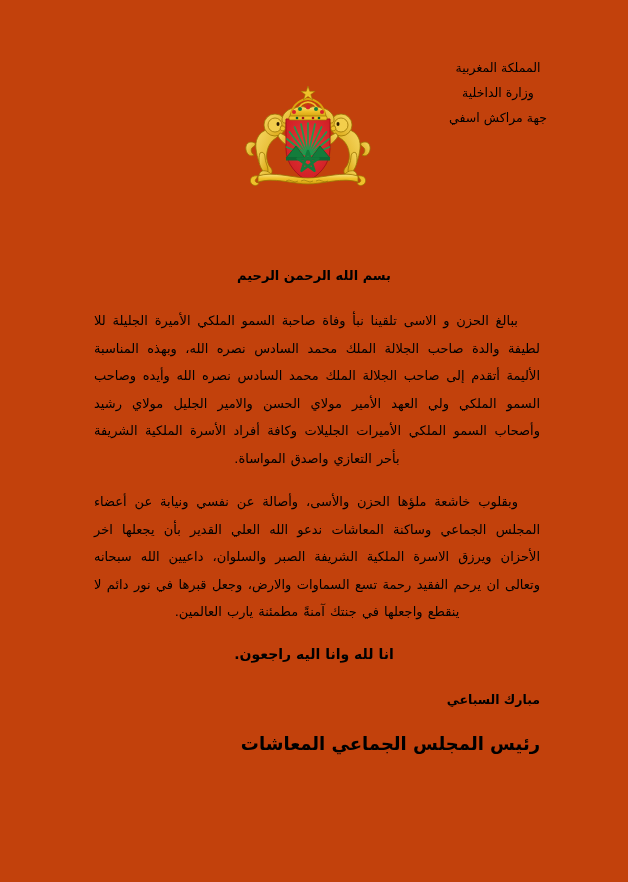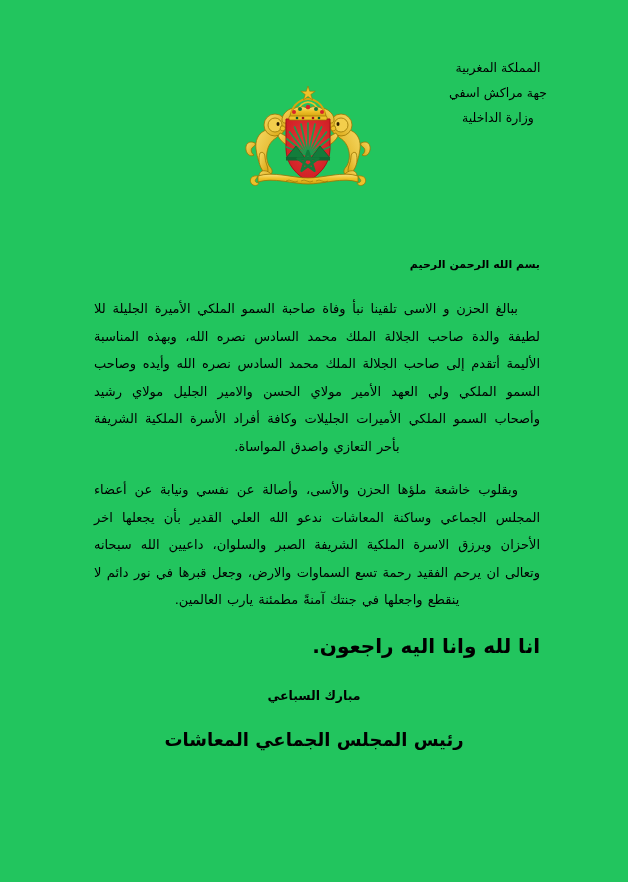--- a/index.html
+++ b/index.html
@@ -13,21 +13,21 @@
     height: 882px;
     position: relative;
     overflow: hidden;
     font-family: "DejaVu Sans", "Liberation Sans", sans-serif;
     color: #000000;
   }
 
   .page {
     position: absolute;
     inset: 0;
-    background: #22c55e;
+    background: #c2410c;
     text-decoration: underline;
   }
 
   
   .header-zone {
     position: absolute;
     top: 55px;
     left: 0;
     right: 0;
     height: 160px;
@@ -61,47 +61,47 @@
   
   .body-zone {
     position: absolute;
     top: 258px;
     left: 88px;
     width: 452px;
     direction: rtl;
   }
 
   .basmala {
-    text-align: right;
-    font-weight: bold;
-    font-size: 11px;
-    margin: 0 0 24px 0;
+    text-align: center;
+    font-weight: bold;
+    font-size: 13px;
+    margin: 10px 0 24px 0;
     letter-spacing: 0.2px;
   }
 
   p.para {
     margin: 0 0 16px 6px;
     text-align: justify;
     text-align-last: center;
     text-justify: inter-word;
     font-size: 13px;
     line-height: 27.5px;
     text-indent: 22px;
     word-spacing: 1px;
   }
 
   .inna {
-    font-weight: bold;
-    font-size: 20px;
+    text-align: center;
+    font-weight: bold;
+    font-size: 14px;
     margin: 20px 0 0 0;
   }
 
   .signature {
     margin-top: 30px;
-    text-align: center;
     direction: rtl;
   }
   .signature .sig-name {
     font-weight: bold;
     font-size: 12.5px;
     margin-bottom: 26px;
   }
   .signature .sig-title {
     font-weight: bold;
     font-size: 18px;
@@ -244,22 +244,22 @@
             <path d="M96 196 q6 -4 12 0 q6 4 12 0"></path>
             <path d="M126 196 q6 -4 12 0 q6 4 12 0"></path>
             <path d="M156 196 q6 -4 12 0 q6 4 12 0"></path>
           </g>
         </g>
       </svg>
     </div>
 
     <div class="header-text">
       <div class="hline">المملكة المغربية</div>
+      <div class="hline">وزارة الداخلية</div>
       <div class="hline">جهة مراكش اسفي</div>
-      <div class="hline">وزارة الداخلية</div>
     </div>
   </div>
 
   <div class="body-zone">
 
     <div class="basmala">بسم الله الرحمن الرحيم</div>
 
     <p class="para">ببالغ الحزن و الاسى  تلقينا نبأ وفاة صاحبة السمو الملكي الأميرة الجليلة للا لطيفة والدة صاحب الجلالة الملك محمد السادس نصره الله، وبهذه المناسبة الأليمة أتقدم إلى صاحب الجلالة الملك محمد السادس نصره الله وأيده وصاحب السمو الملكي ولي العهد الأمير مولاي الحسن والامير الجليل مولاي رشيد وأصحاب السمو الملكي الأميرات الجليلات وكافة أفراد الأسرة الملكية الشريفة بأحر التعازي واصدق المواساة.</p>
 
     <p class="para">وبقلوب خاشعة ملؤها الحزن والأسى، وأصالة عن نفسي ونيابة عن أعضاء المجلس الجماعي وساكنة المعاشات ندعو الله العلي القدير بأن يجعلها اخر الأحزان ويرزق الاسرة الملكية الشريفة الصبر والسلوان، داعيين الله سبحانه وتعالى  ان يرحم الفقيد رحمة  تسع السماوات والارض، وجعل قبرها في نور دائم لا ينقطع واجعلها في جنتك آمنةً مطمئنة يارب العالمين.</p>

